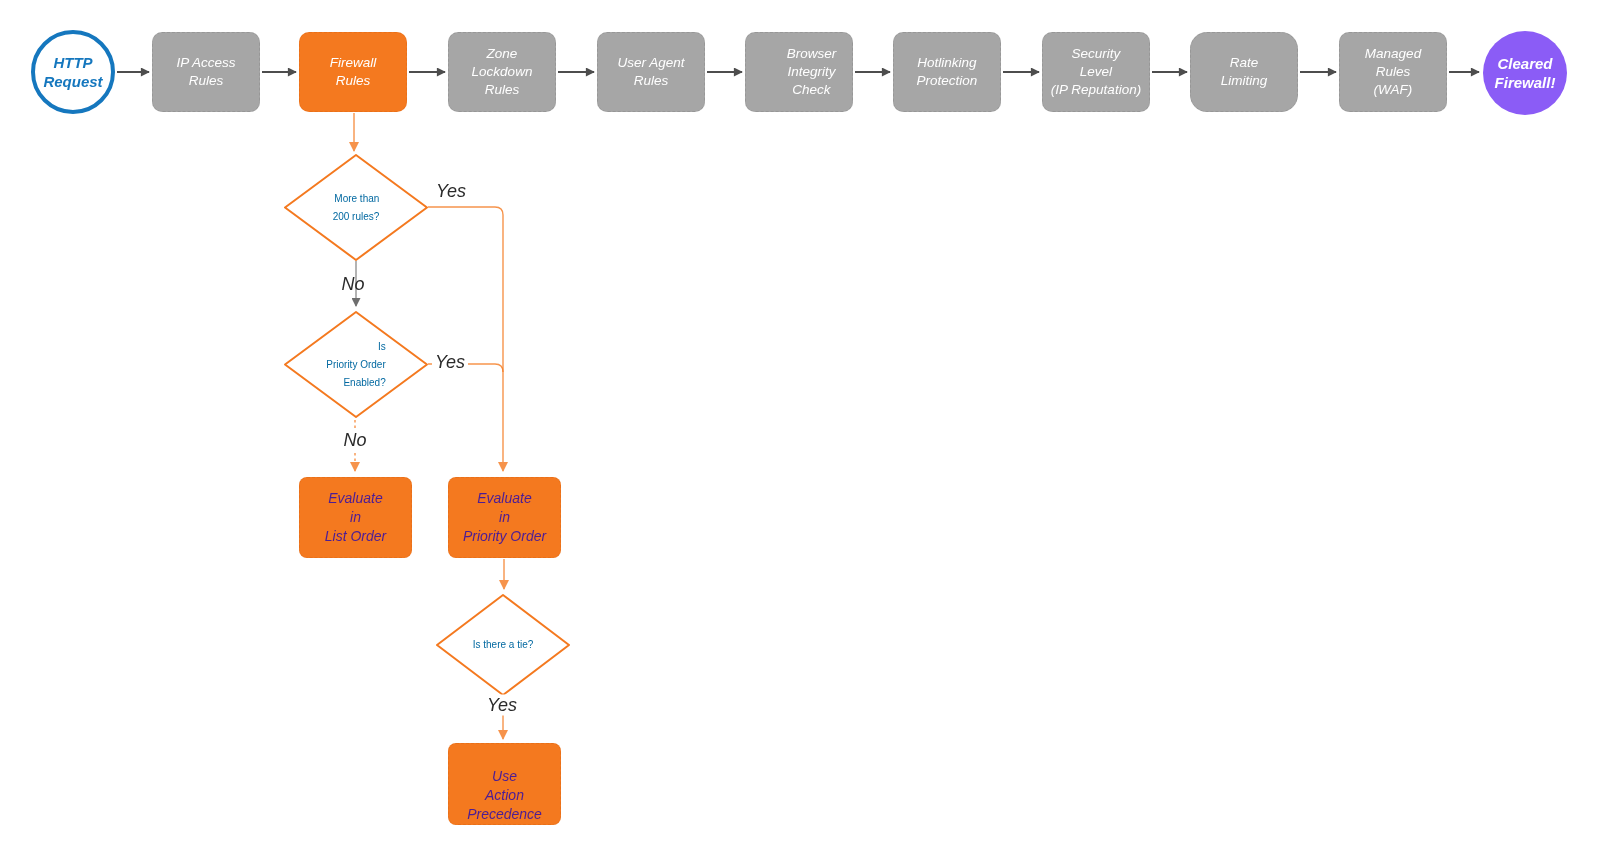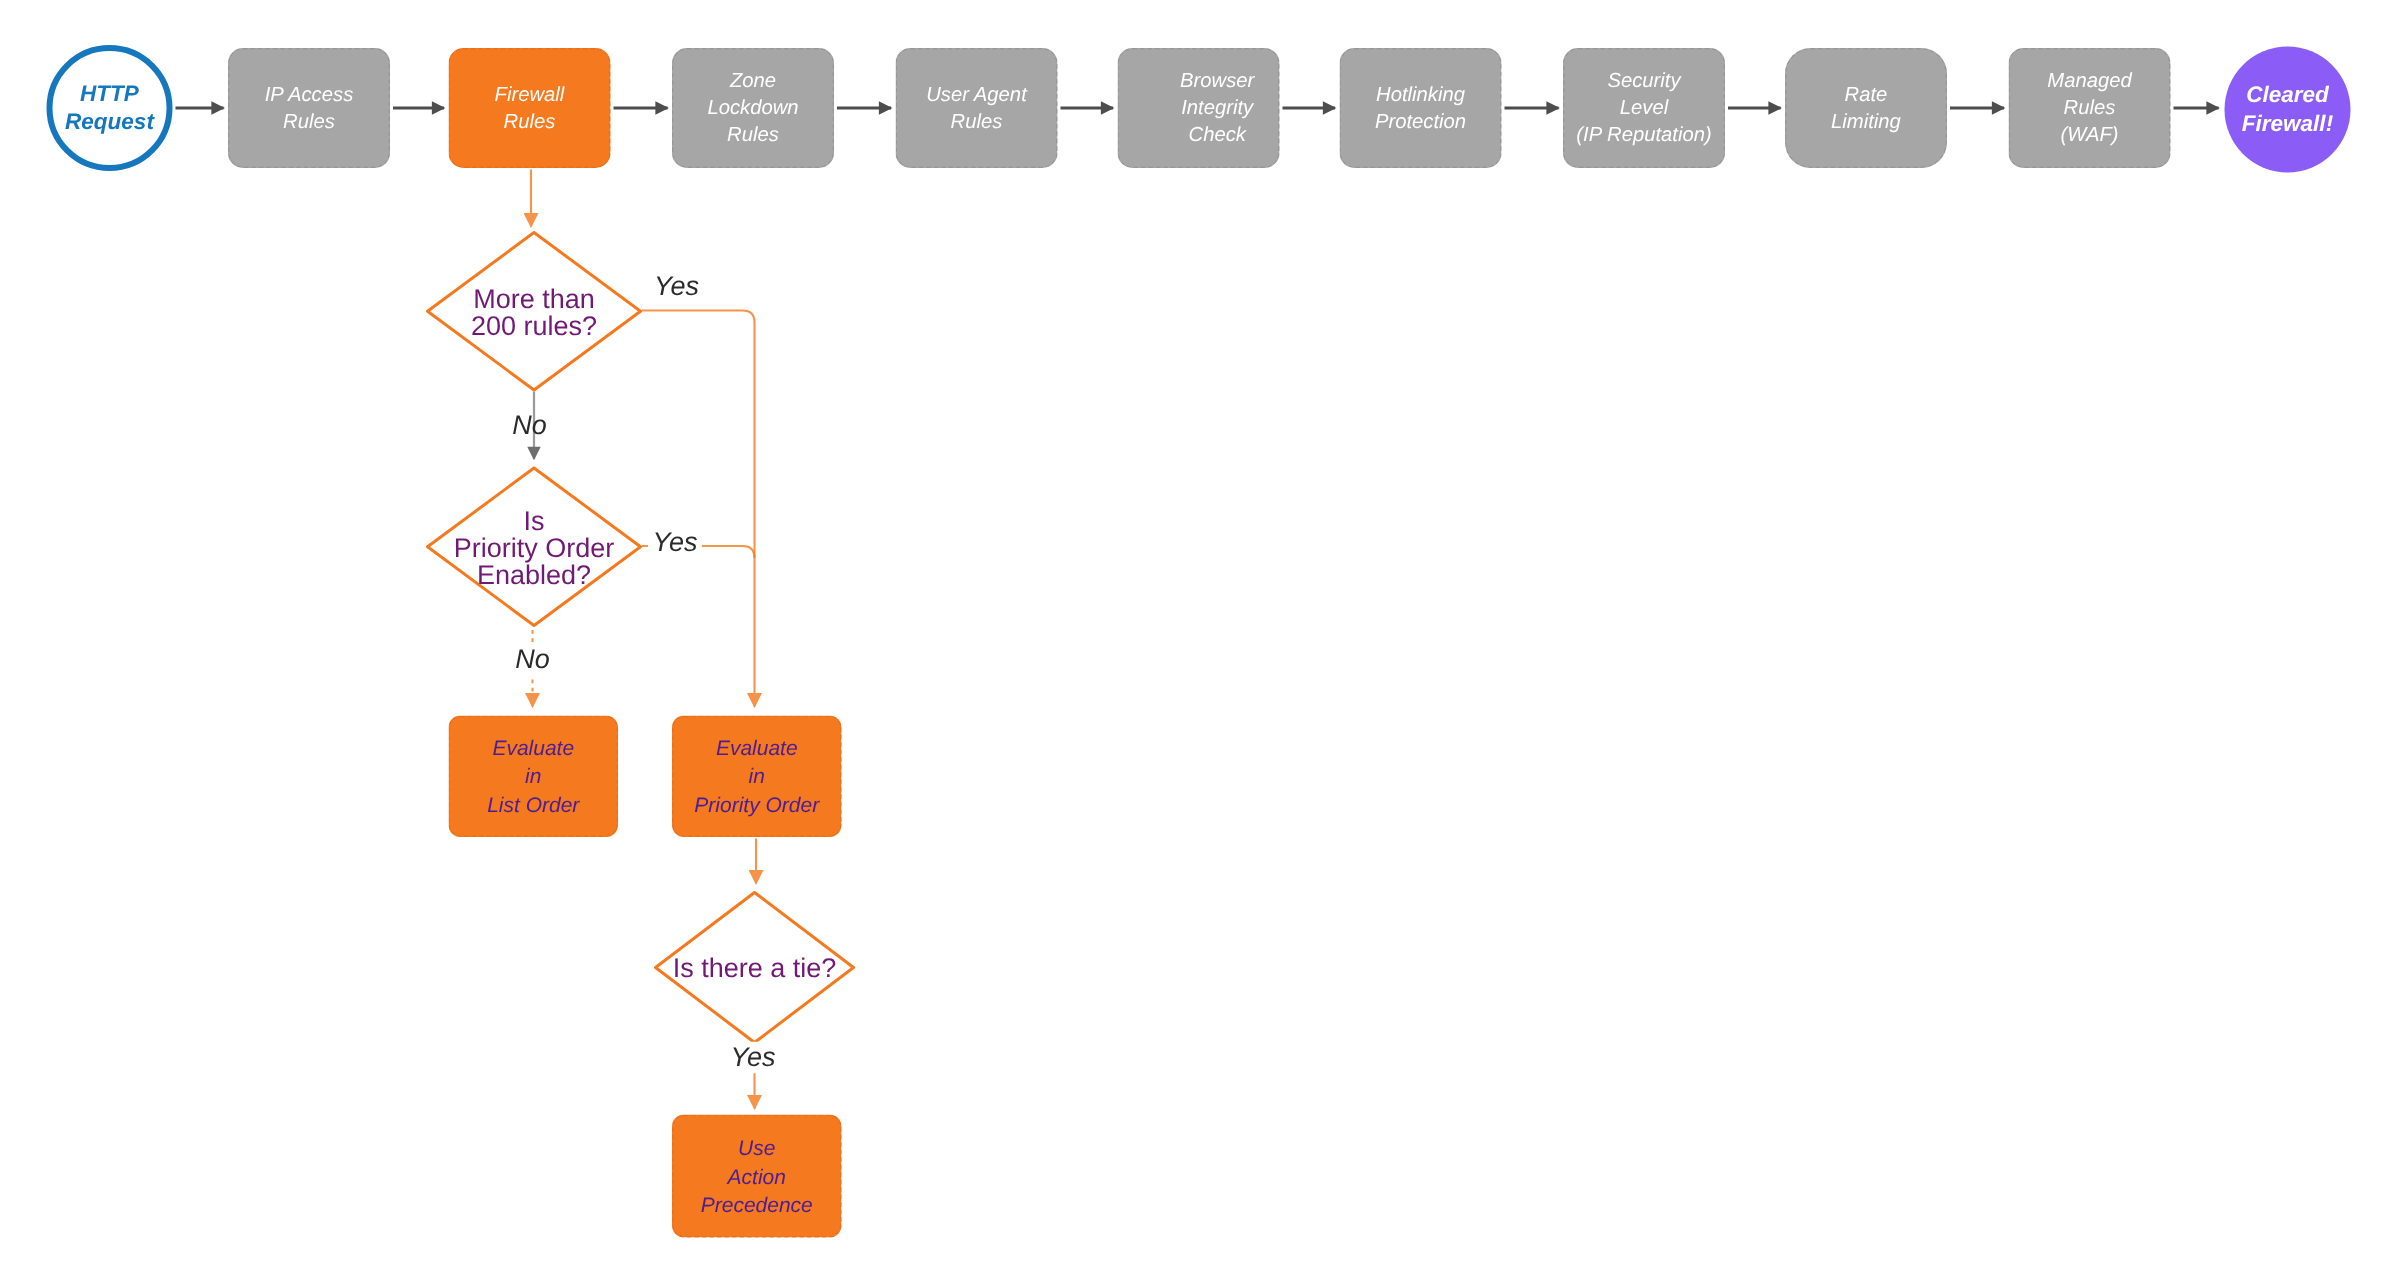--- a/index.html
+++ b/index.html
@@ -17,22 +17,22 @@
   .circle{position:absolute;width:84px;height:84px;border-radius:50%;box-sizing:border-box;
           display:flex;align-items:center;justify-content:center;text-align:center;
           font-weight:bold;font-style:italic;font-size:15px;line-height:19px;
           white-space:pre-line;z-index:1;}
   .start{border:4px solid #1577BE;color:#1577BE;background:#ffffff;}
   .end{background:#8b5cf6;color:#ffffff;}
 
   .diamond{position:absolute;z-index:1;}
   .diamond svg{display:block;}
   .dlabel{position:absolute;left:0;top:0;right:0;bottom:0;display:flex;align-items:center;
-          justify-content:center;text-align:center;font-size:18px;line-height:18px;
-          color:#701a75;white-space:pre-line;}
+          justify-content:center;text-align:right;font-size:10px;line-height:18px;
+          color:#0369a1;white-space:pre-line;}
 
   .action{position:absolute;background:#F4791F;border:1px dashed #e8701a;border-radius:8px;
           box-sizing:border-box;display:flex;align-items:center;justify-content:center;
           text-align:center;color:#4c1d95;font-style:italic;font-size:14px;line-height:19px;
           white-space:pre-line;z-index:1;}
 
   .edge-label{position:absolute;transform:translate(-50%,-50%);font-style:italic;
               font-size:18px;color:#2B2B2B;z-index:2;}
   .edge-label.bg{background:#ffffff;padding:0 3px;}
 </style>
@@ -152,21 +152,21 @@
   <div class="action" style="left:299px;top:477px;width:113px;height:81px;">
     <span>Evaluate
 in
 List Order</span>
   </div>
   <div class="action" style="left:448px;top:477px;width:113px;height:81px;">
     <span>Evaluate
 in
 Priority Order</span>
   </div>
-  <div class="action" style="left:448px;top:743px;width:113px;height:82px;">
+  <div class="action" style="left:448px;top:743px;width:113px;height:82px;align-items:flex-end;">
     <span>Use
 Action
 Precedence</span>
   </div>
 
   <div class="edge-label" style="left:451px;top:191px;">Yes</div>
   <div class="edge-label" style="left:353px;top:284px;">No</div>
   <div class="edge-label bg" style="left:450px;top:362px;">Yes</div>
   <div class="edge-label bg" style="left:355px;top:440px;">No</div>
   <div class="edge-label bg" style="left:502px;top:705px;">Yes</div>

